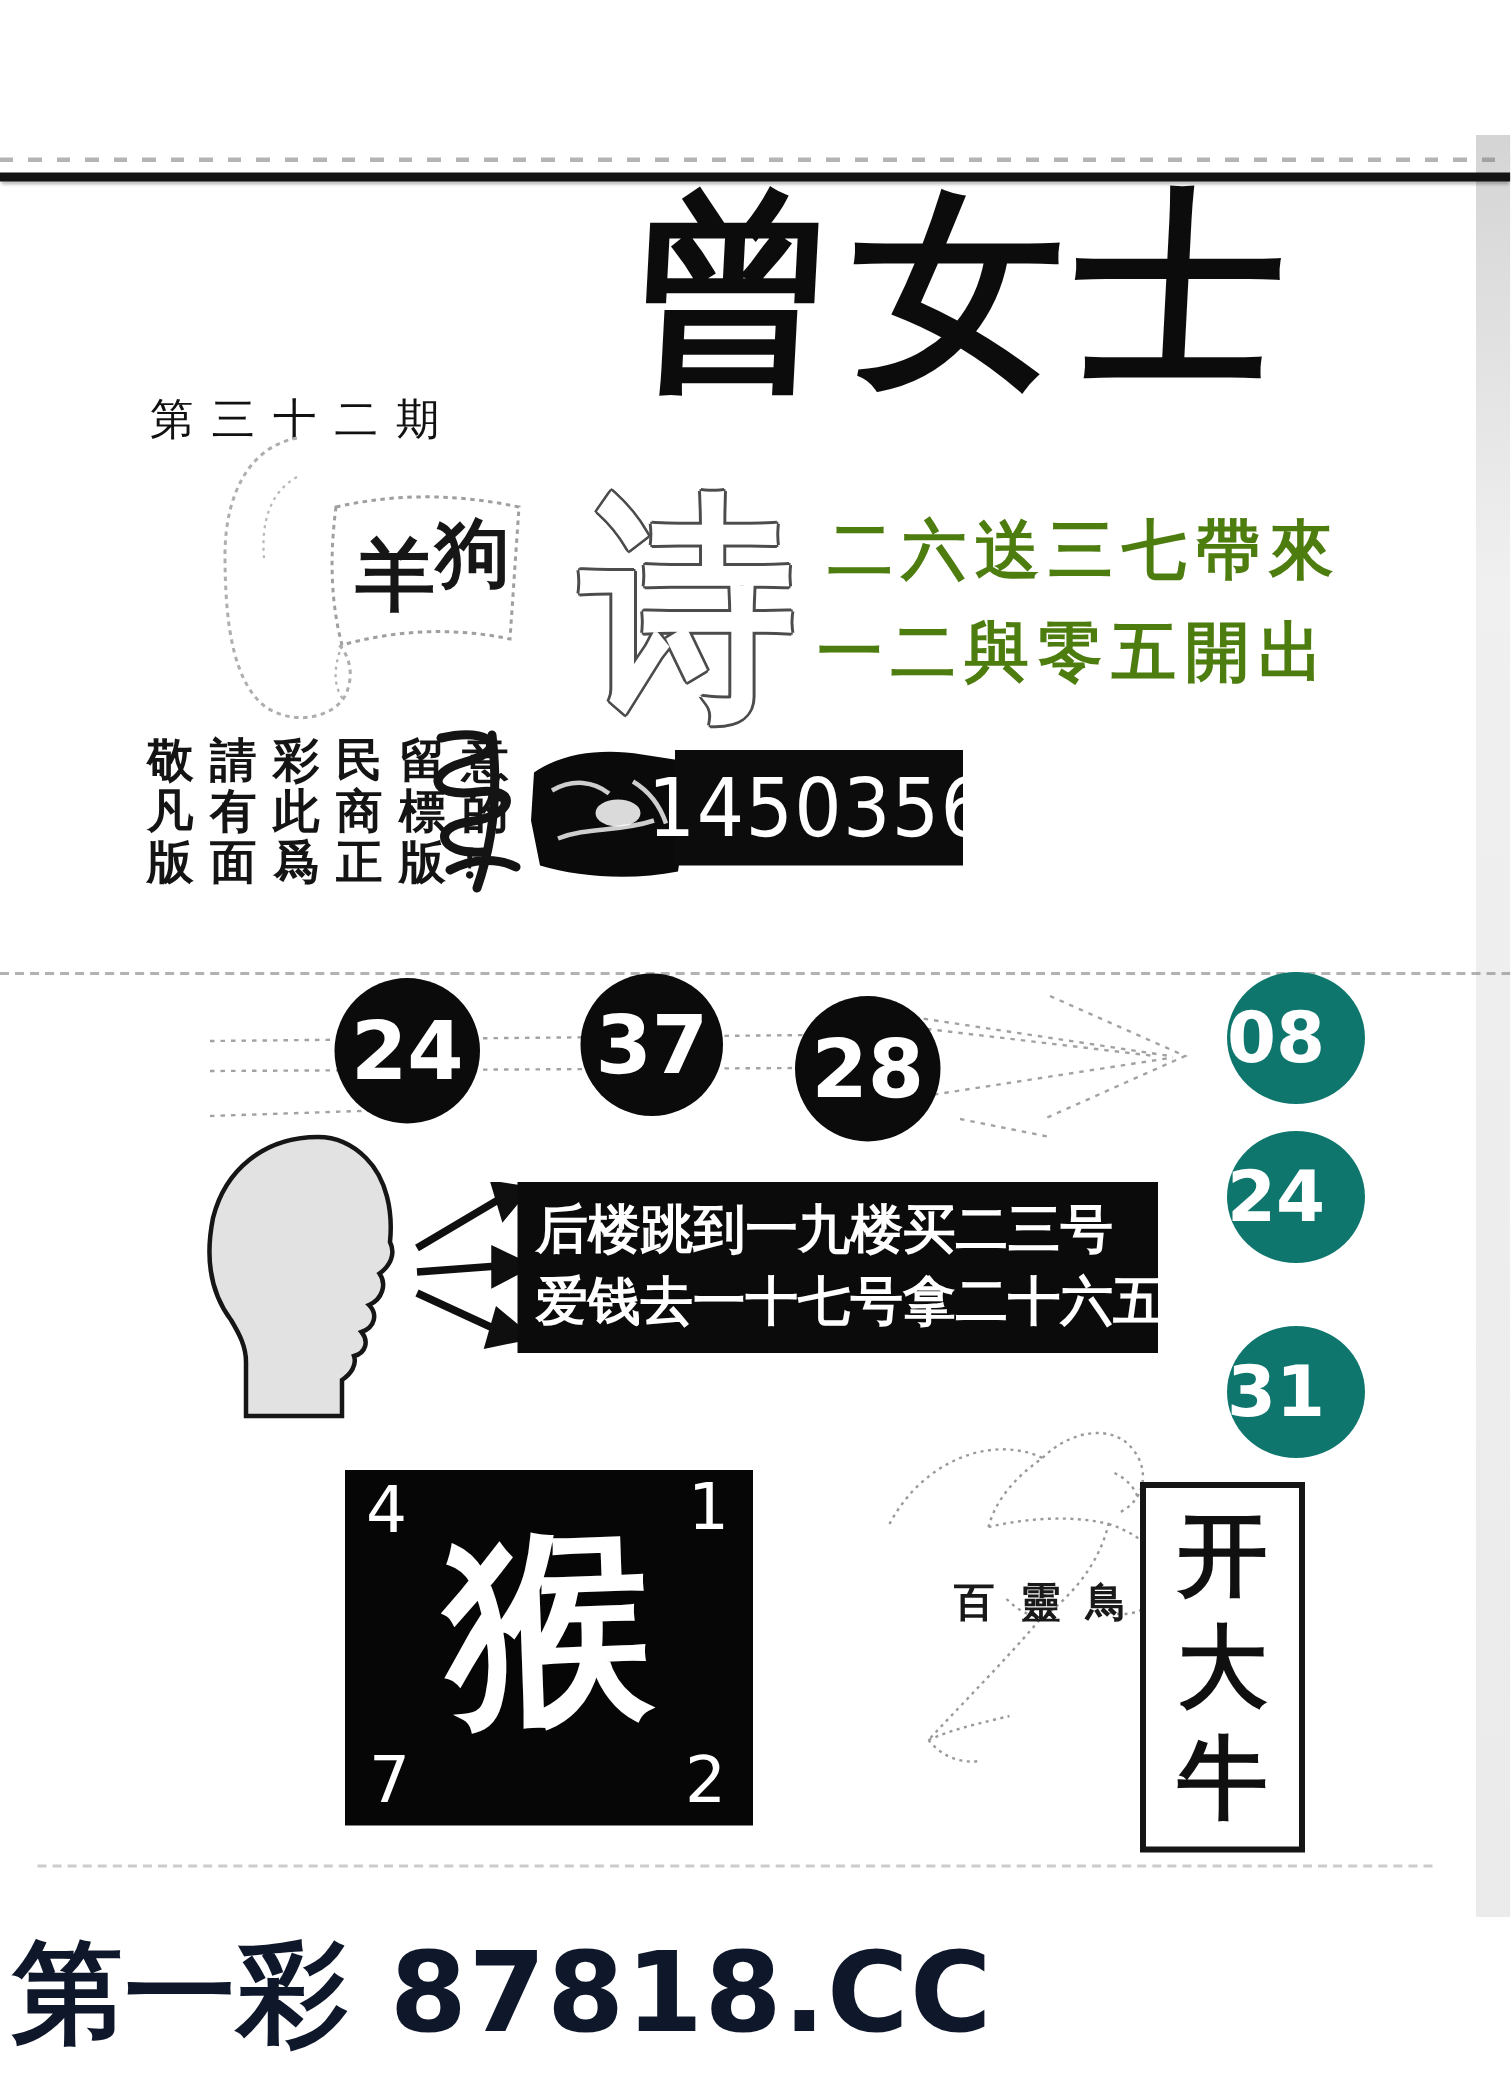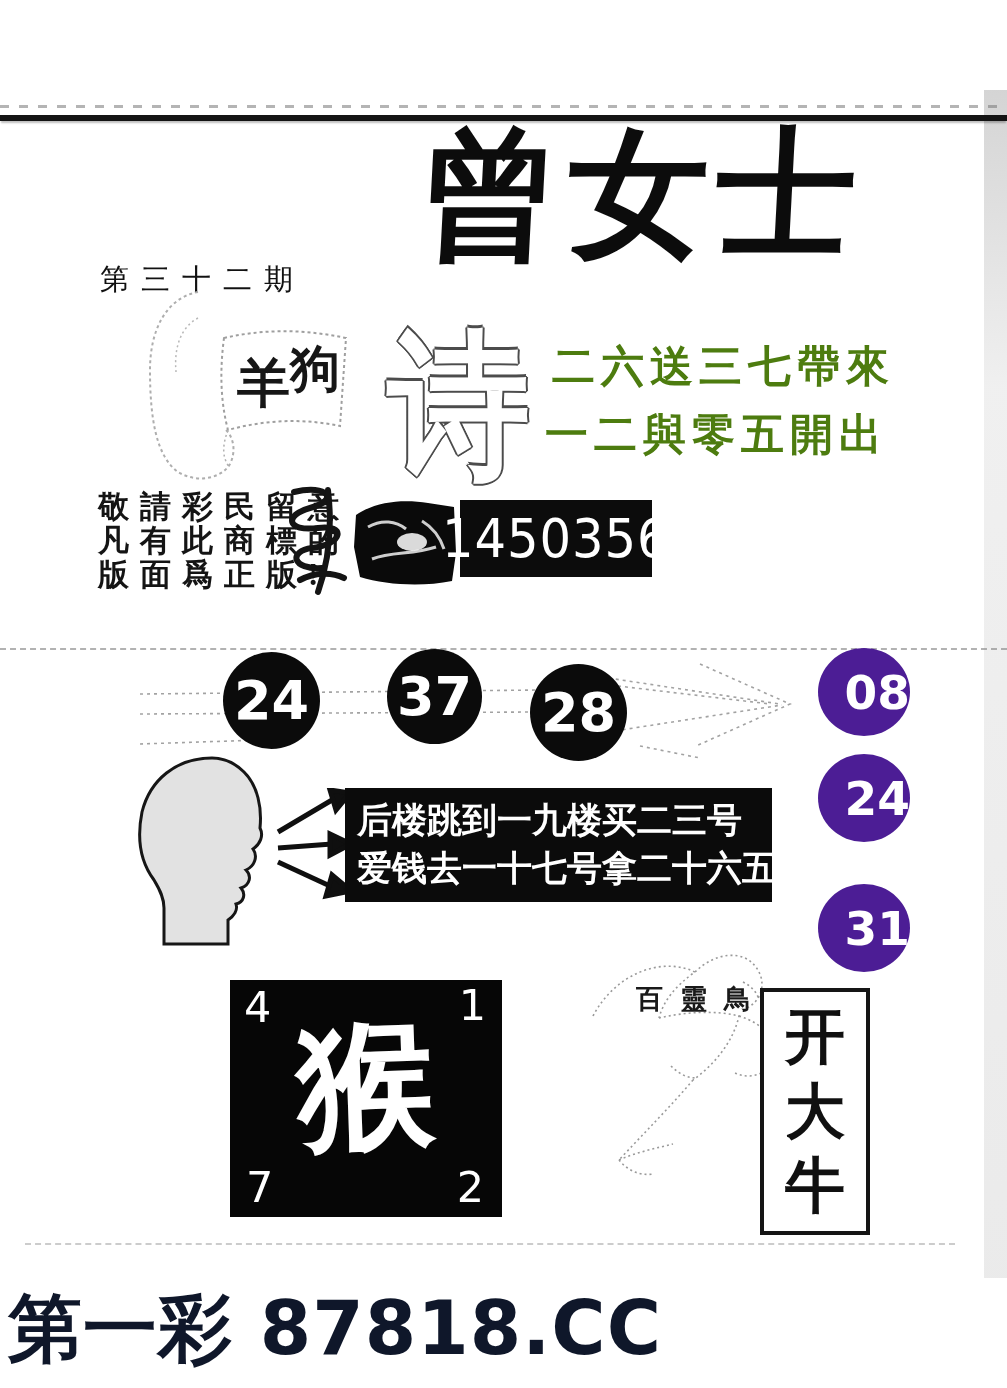--- a/index.html
+++ b/index.html
@@ -37,57 +37,57 @@
     text-shadow:2px 0 0 #4c4c4c,-2px 0 0 #4c4c4c,0 2px 0 #4c4c4c,0 -2px 0 #4c4c4c,
       1px 1px 0 #4c4c4c,-1px -1px 0 #4c4c4c,1px -1px 0 #4c4c4c,-1px 1px 0 #4c4c4c;}
 
   .poem-line{font-size:43px;font-weight:700;letter-spacing:6px;white-space:nowrap;color:#4d7c0f;}
   .poem-line1{left:552px;top:338px;}
   .poem-line2{left:545px;top:406px;}
 
   .notice{left:98px;top:490px;font-size:31px;font-weight:600;letter-spacing:11px;
     line-height:34px;white-space:nowrap;color:#141414;}
 
-  .number-box{left:460px;top:500px;width:192px;height:77px;background:#0c0c0c;
+  .number-box{left:450px;top:500px;width:192px;height:77px;background:#0c0c0c;
     display:flex;align-items:center;justify-content:center;}
   .number-box span{color:#fff;font-family:"DejaVu Sans",sans-serif;font-size:54px;
     letter-spacing:1px;transform:scaleX(.92);}
 
   .divider1{left:0;top:648px;width:1007px;height:0;border-top:2px dashed #8a8a8a;opacity:.65;}
   .divider2{left:25px;top:1243px;width:930px;height:0;border-top:2px dashed #9a9a9a;opacity:.5;}
 
   .bigcircle{width:97px;height:97px;background:#0b0b0b;border-radius:50%;
     display:flex;align-items:center;justify-content:center;}
   .bigcircle span{color:#fff;font-family:"DejaVu Sans",sans-serif;font-weight:700;font-size:54px;}
   .c24{left:223px;top:652px;}
   .c37{left:387px;top:649px;width:95px;height:95px;}
   .c28{left:530px;top:664px;}
 
-  .sidecircle{width:92px;height:88px;background:#4c1d95;border-radius:50%;
-    display:flex;align-items:center;justify-content:flex-end;}
+  .sidecircle{width:92px;height:88px;background:#0f766e;border-radius:50%;
+    display:flex;align-items:center;justify-content:flex-start;}
   .sidecircle span{color:#fff;font-family:"DejaVu Sans",sans-serif;font-weight:700;font-size:47px;}
   .s08{left:818px;top:648px;}
   .s24{left:818px;top:754px;}
   .s31{left:818px;top:884px;}
 
   .speech-box{left:345px;top:788px;width:427px;height:114px;background:#0b0b0b;
     padding:8px 0 0 12px;box-sizing:border-box;overflow:hidden;}
   .speech-box div{color:#fff;font-family:"DejaVu Sans",sans-serif;font-weight:700;
     font-size:35px;line-height:48px;white-space:nowrap;}
 
   .monkey-square{left:230px;top:980px;width:272px;height:237px;background:#060606;}
   .monkey-char{position:absolute;left:0;top:38px;width:100%;text-align:center;
     color:#fff;font-size:138px;font-weight:700;transform:rotate(-2deg);line-height:1;}
   .corner{position:absolute;color:#fff;font-family:"DejaVu Sans",sans-serif;font-size:43px;line-height:1;}
   .corner.tl{left:14px;top:6px;}
   .corner.tr{right:16px;top:4px;}
   .corner.bl{left:16px;bottom:8px;}
   .corner.br{right:18px;bottom:8px;}
 
-  .bird-label{left:636px;top:981px;font-size:27px;font-weight:600;letter-spacing:17px;
+  .bird-label{left:636px;top:1050px;font-size:27px;font-weight:600;letter-spacing:17px;
     color:#191919;white-space:nowrap;}
 
   .vbox{left:760px;top:988px;width:110px;height:247px;border:4px solid #151515;
     box-sizing:border-box;background:#fff;display:flex;flex-direction:column;
     align-items:center;justify-content:space-evenly;}
   .vbox div{font-size:60px;font-weight:700;line-height:1;color:#101010;}
 
   .footer{left:8px;top:1280px;font-family:"DejaVu Sans",sans-serif;font-weight:800;
     font-size:74px;white-space:nowrap;letter-spacing:1px;}
 </style>

